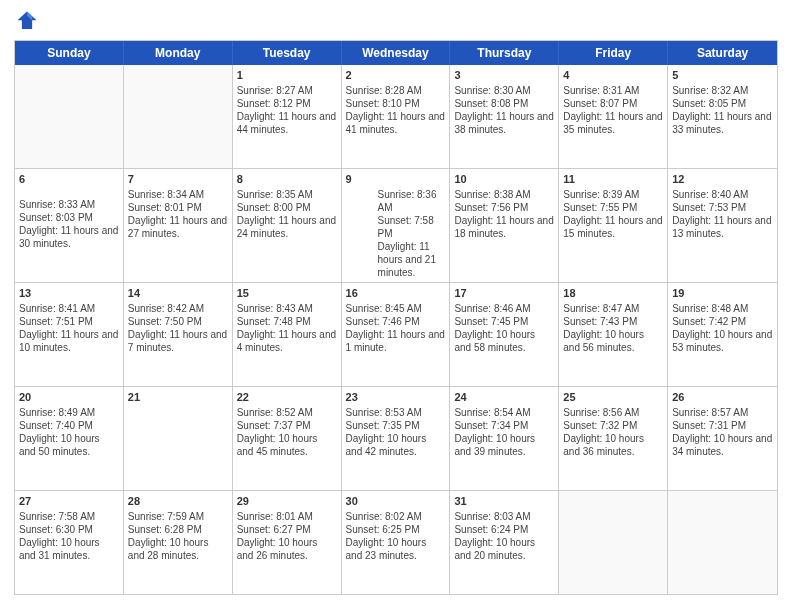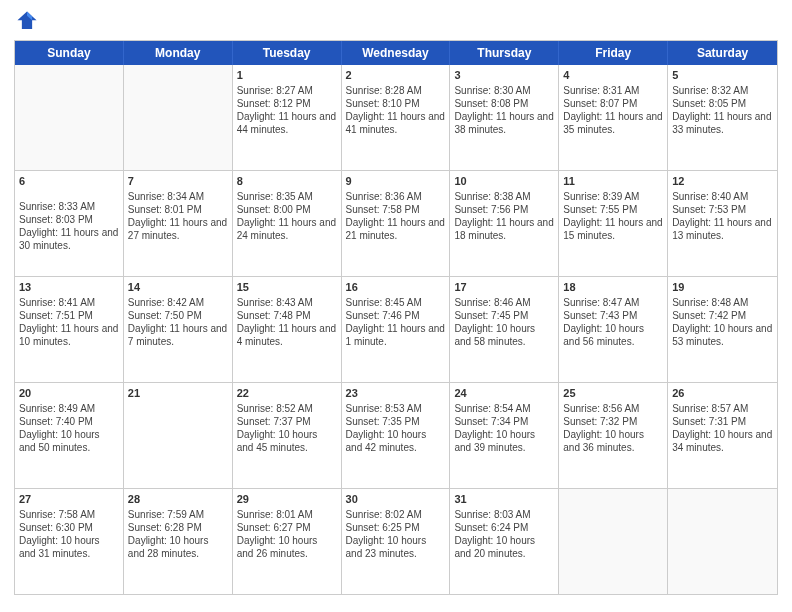--- a/index.html
+++ b/index.html
@@ -188,21 +188,21 @@
 Daylight: 11 hours and 27 minutes.</div>
           </div>
           <div class="cal-cell">
             <span class="day-num">8</span>
             <div class="info" style="white-space: pre-line;">Sunrise: 8:35 AM
 Sunset: 8:00 PM
 Daylight: 11 hours and 24 minutes.</div>
           </div>
           <div class="cal-cell">
             <span class="day-num">9</span>
-            <div class="info" style="white-space: pre-line;">Sunrise: 8:36 AM
+            <div class="info" style="white-space: pre-line; margin-left: 32px;">Sunrise: 8:36 AM
 Sunset: 7:58 PM
 Daylight: 11 hours and 21 minutes.</div>
           </div>
           <div class="cal-cell">
             <span class="day-num">10</span>
             <div class="info" style="white-space: pre-line;">Sunrise: 8:38 AM
 Sunset: 7:56 PM
 Daylight: 11 hours and 18 minutes.</div>
           </div>
           <div class="cal-cell">

